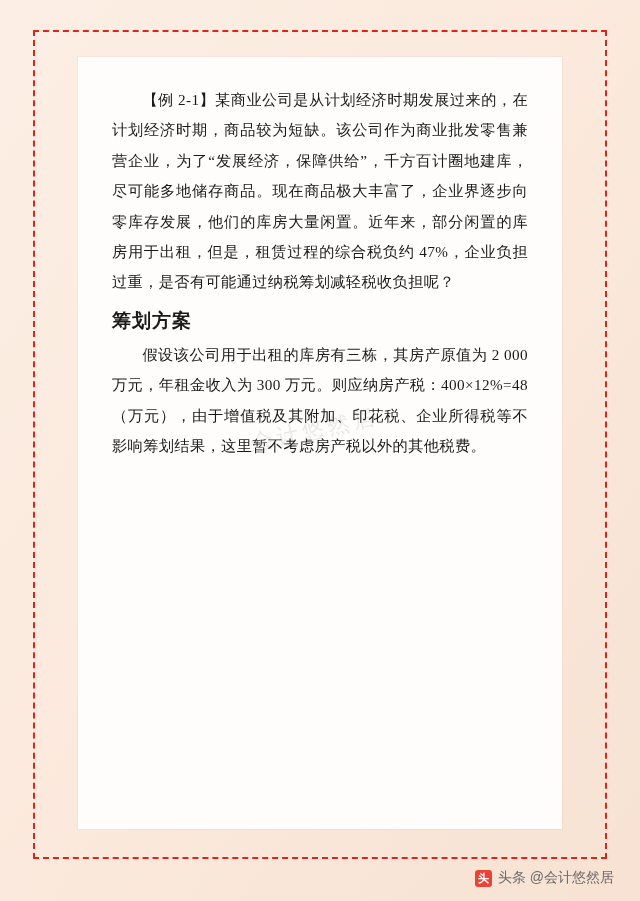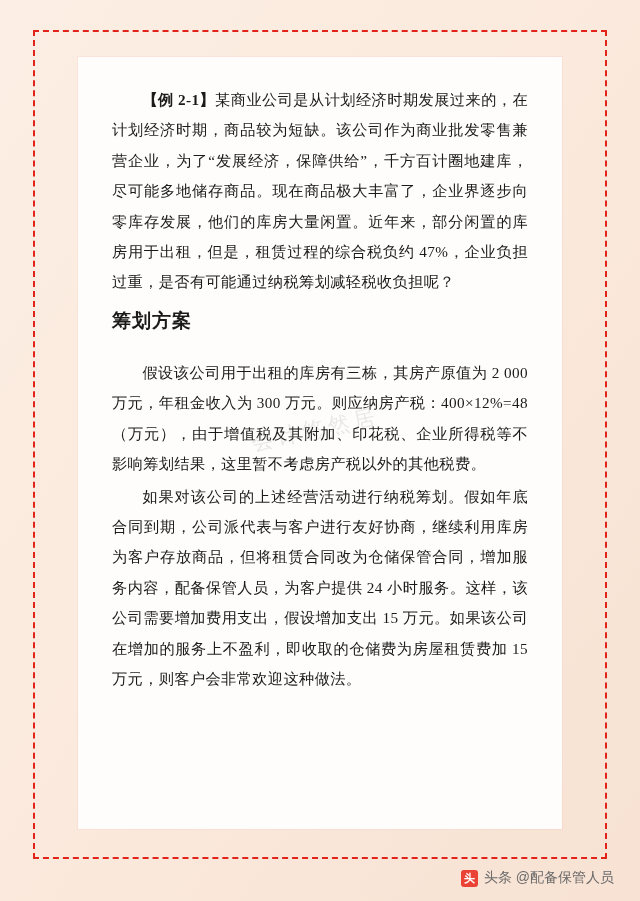--- a/index.html
+++ b/index.html
@@ -61,27 +61,27 @@
     text-align: justify;
     text-justify: inter-ideograph;
     letter-spacing: 0.4px;
   }
 
   .indent {
     text-indent: 2em;
   }
 
   .example-tag {
-    font-weight: bold;
+    font-weight: normal;
   }
 
   h2.section-title {
     font-size: 19px;
     font-weight: bold;
-    margin: 6px 0 20px 0;
+    margin: 6px 0 2px 0;
     line-height: 1.8;
     letter-spacing: 1px;
   }
 
   
   .watermark {
     position: absolute;
     left: 250px;
     top: 415px;
     font-size: 22px;
@@ -129,25 +129,24 @@
   <div class="sheet"></div>
 
   <div class="content">
 
     <p class="indent"><span class="example-tag">【例 2-1】</span><span>某商业公司是从计划经济时期发展过来的，在计划经济时期，商品较为短缺。该公司作为商业批发零售兼营企业，为了“发展经济，保障供给”，千方百计圈地建库，尽可能多地储存商品。现在商品极大丰富了，企业界逐步向零库存发展，他们的库房大量闲置。近年来，部分闲置的库房用于出租，但是，租赁过程的综合税负约 47%，企业负担过重，是否有可能通过纳税筹划减轻税收负担呢？</span></p>
 
     <h2 class="section-title">筹划方案</h2>
 
     <p class="indent">假设该公司用于出租的库房有三栋，其房产原值为 2 000 万元，年租金收入为 300 万元。则应纳房产税：400×12%=48（万元），由于增值税及其附加、印花税、企业所得税等不影响筹划结果，这里暂不考虑房产税以外的其他税费。</p>
 
-    <p class="indent">如果对该公司的上述经营活动进行纳税筹划。假如年底合同到期，公司派代表与客户进行友好协商，继续利用库房为客户存放商品，但将租赁合同改为仓储保管合同，增加服务内容，配备保管人员，为客户提供 24 小时服务。这样，该公司需要增加费用支出，假设增加支出 15 万元。如果该公司在增加的服务上不盈利，即收取的仓储费为房屋租赁费加 15 万元，则客户会非常欢迎这种做法。</p>
 
 
   </div>
 
   <div class="watermark">会计悠然居</div>
 
   <div class="attribution">
     <span class="logo">头</span>
-    <span>头条 @配备保管人员</span>
+    <span>头条 @会计悠然居</span>
   </div>
 
 </div>
 
 </body></html>

